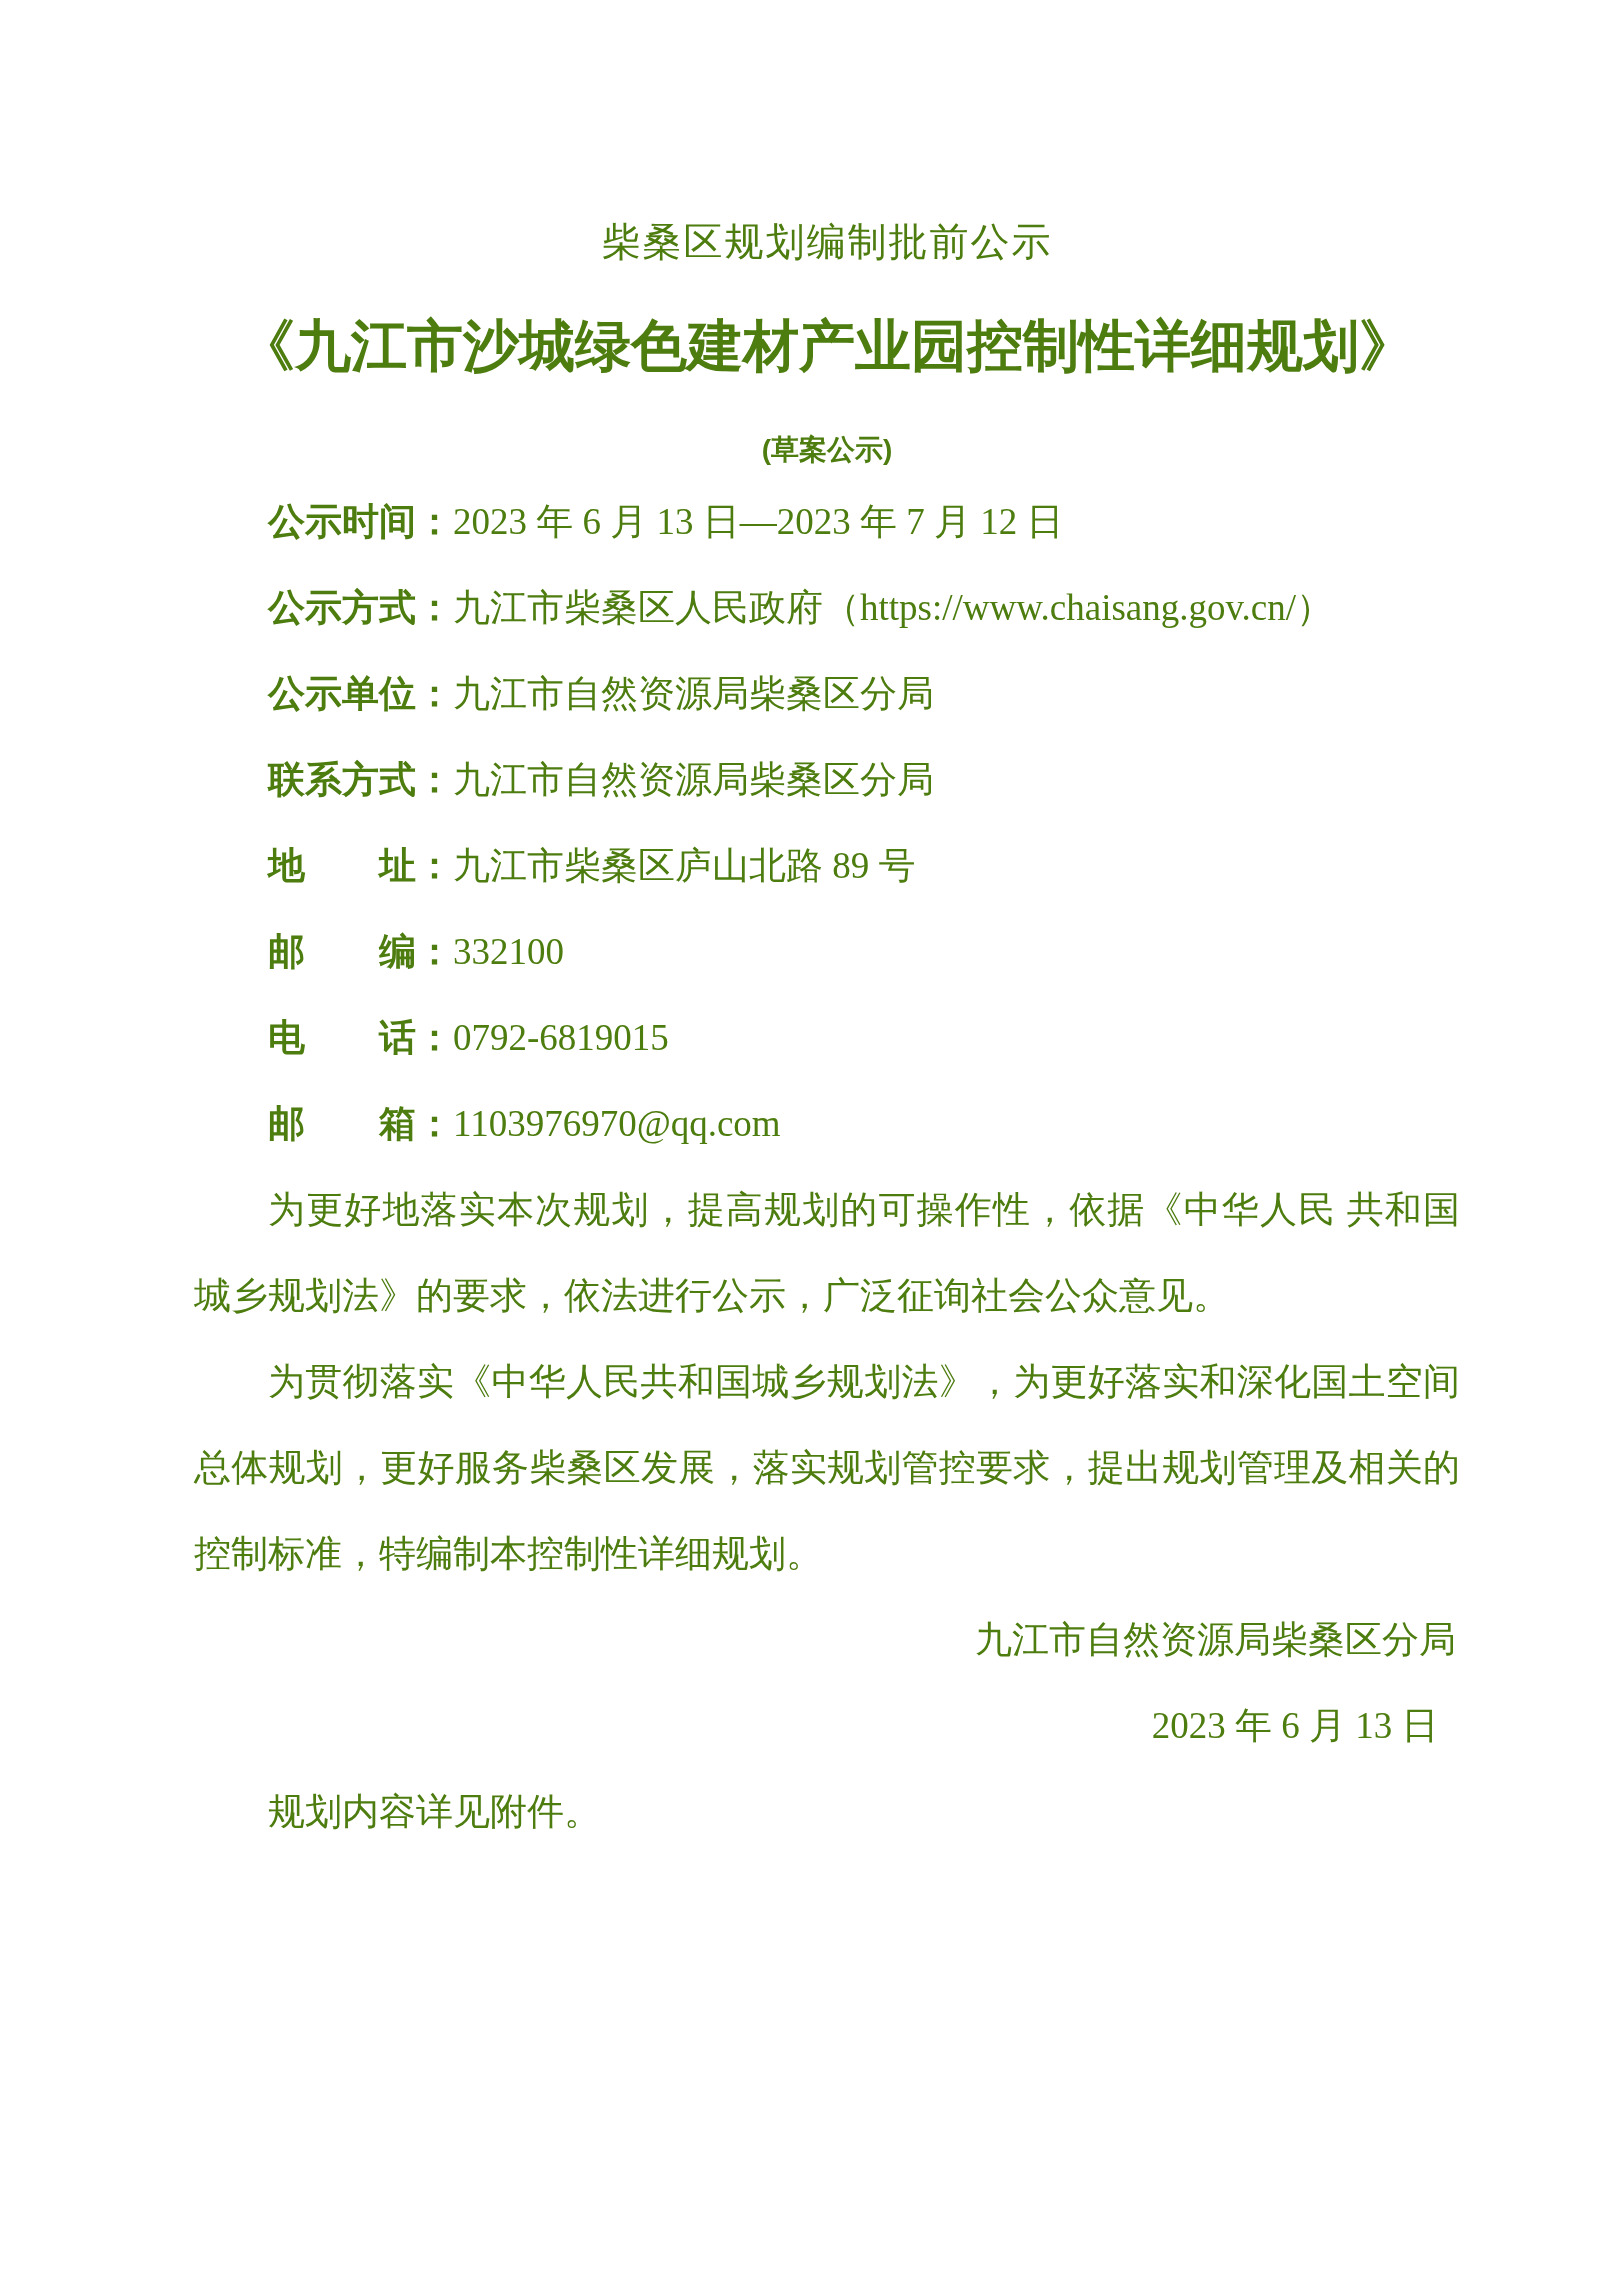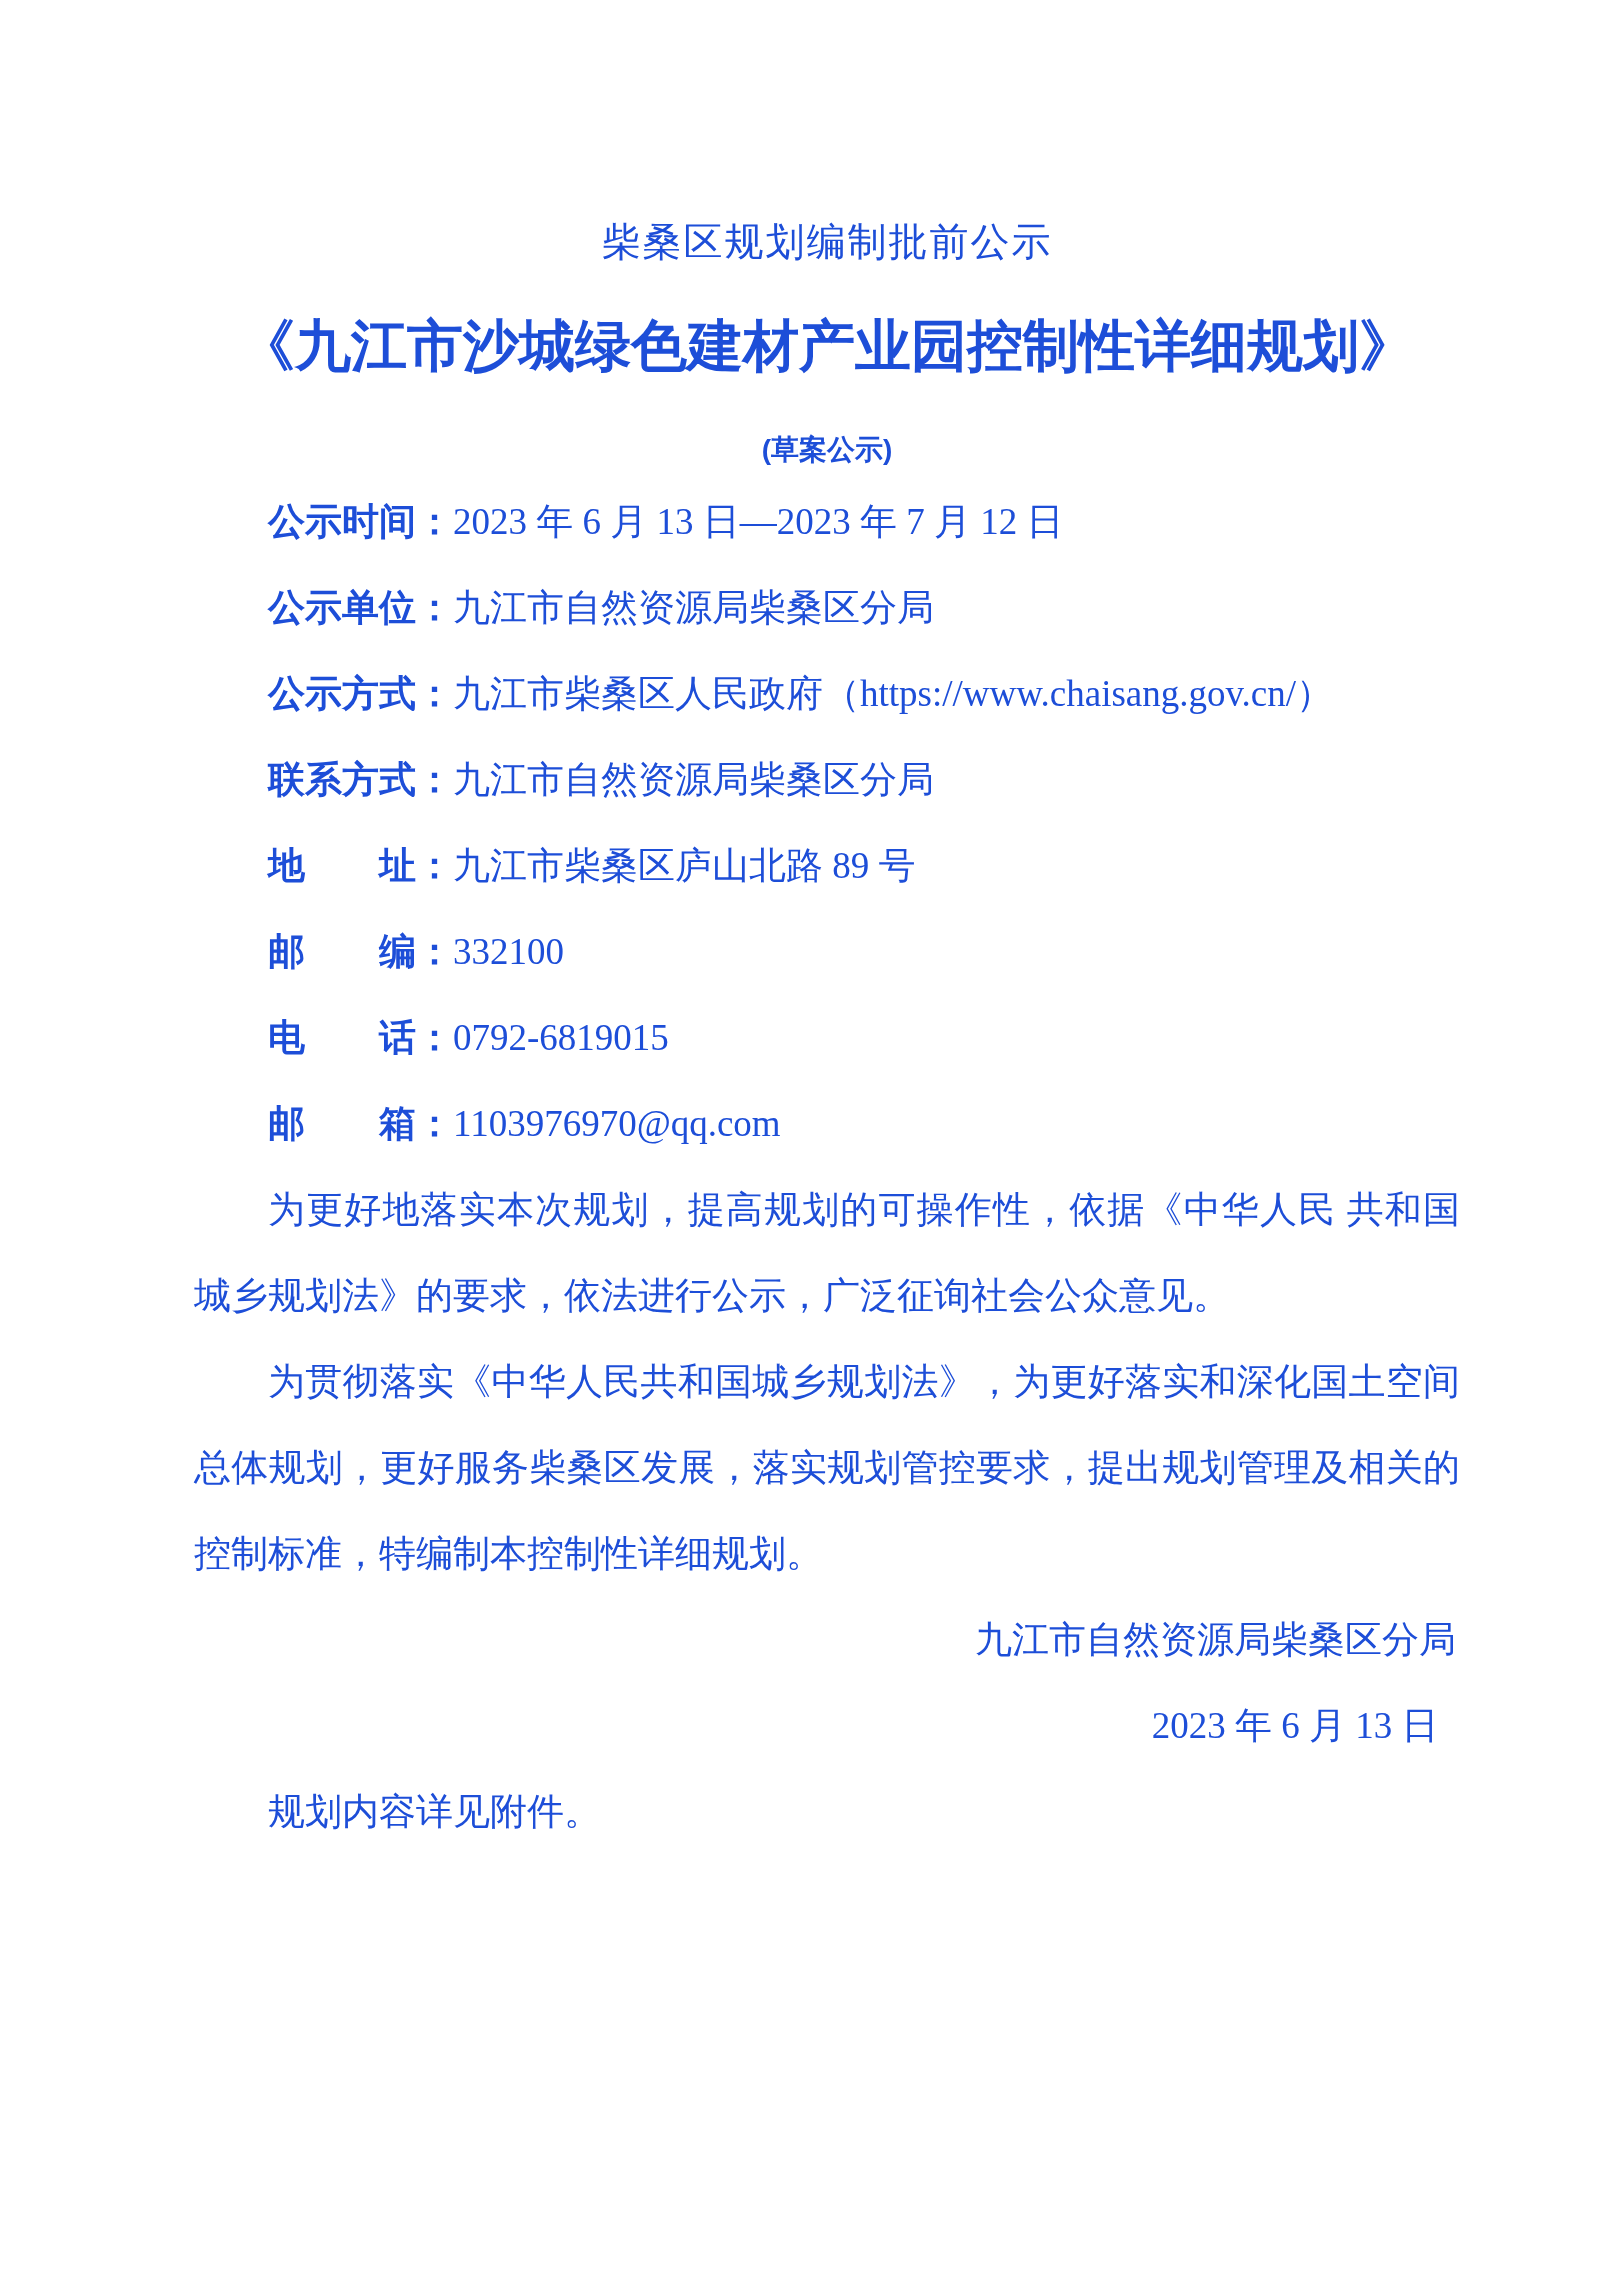--- a/index.html
+++ b/index.html
@@ -1,21 +1,21 @@
 <!DOCTYPE html>
 <html><head>
 <meta charset="utf-8">
 <style>
   html, body { margin: 0; padding: 0; background: #ffffff; }
   .page {
     position: relative;
     width: 1621px;
     height: 2288px;
     background: #ffffff;
-    color: #1d4ed8;
+    color: #4d7c0f;
     font-family: "Liberation Serif", serif;
     overflow: hidden;
   }
   .content {
     position: absolute;
     left: 194px;
     top: 0;
     width: 1266px;
   }
   .heading {
@@ -86,25 +86,25 @@
     <div class="subtitle">(草案公示)</div>
 
     <div class="body-text">
 
 
       <div class="field-row">
         <span class="field-label">公示时间：</span><span class="field-value">2023 年 6 月 13 日—2023 年 7 月 12 日</span>
       </div>
 
       <div class="field-row">
-        <span class="field-label">公示单位：</span><span class="field-value">九江市自然资源局柴桑区分局</span>
+        <span class="field-label">公示方式：</span><span class="field-value">九江市柴桑区人民政府（https://www.chaisang.gov.cn/）</span>
       </div>
 
       <div class="field-row">
-        <span class="field-label">公示方式：</span><span class="field-value">九江市柴桑区人民政府（https://www.chaisang.gov.cn/）</span>
+        <span class="field-label">公示单位：</span><span class="field-value">九江市自然资源局柴桑区分局</span>
       </div>
 
       <div class="field-row">
         <span class="field-label">联系方式：</span><span class="field-value">九江市自然资源局柴桑区分局</span>
       </div>
 
       <div class="field-row">
         <span class="field-label">地　　址：</span><span class="field-value">九江市柴桑区庐山北路 89 号</span>
       </div>
 

